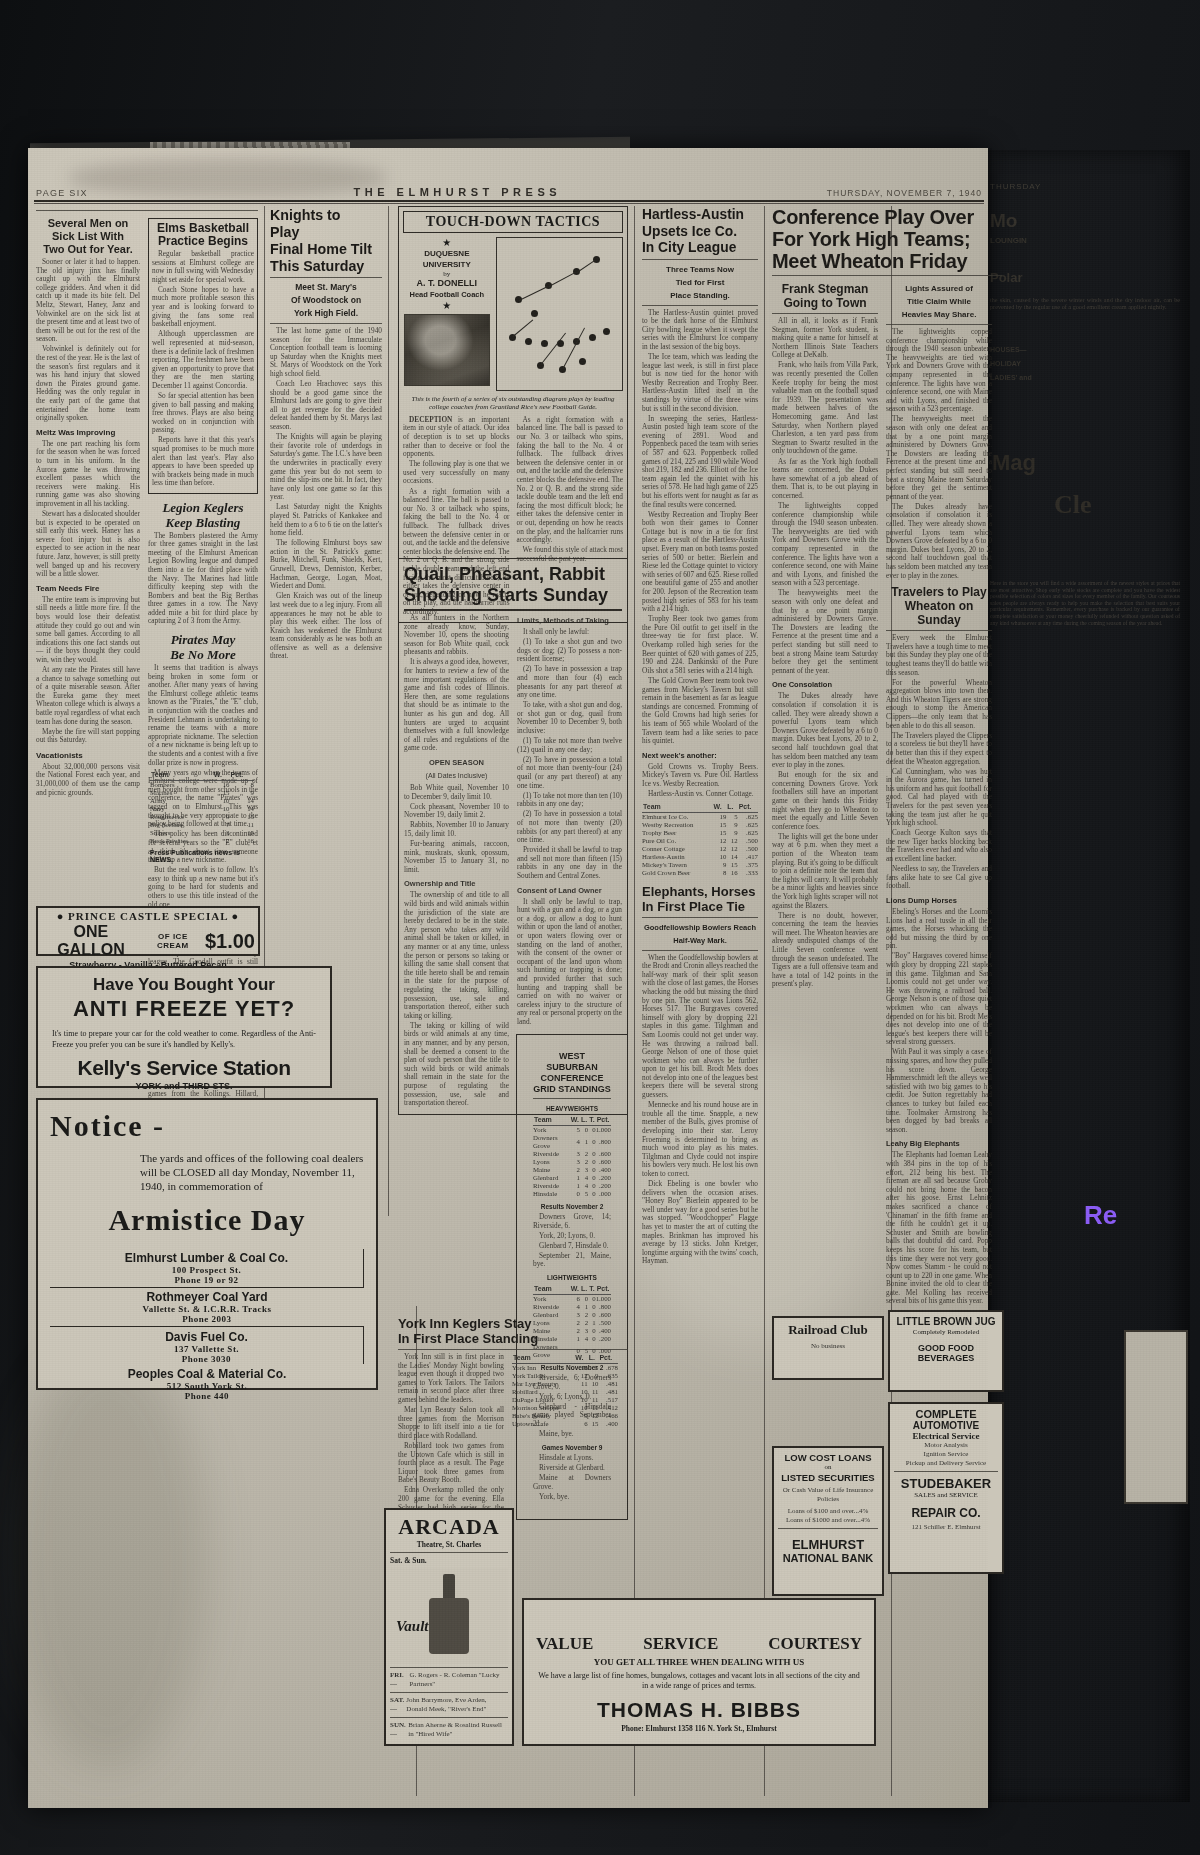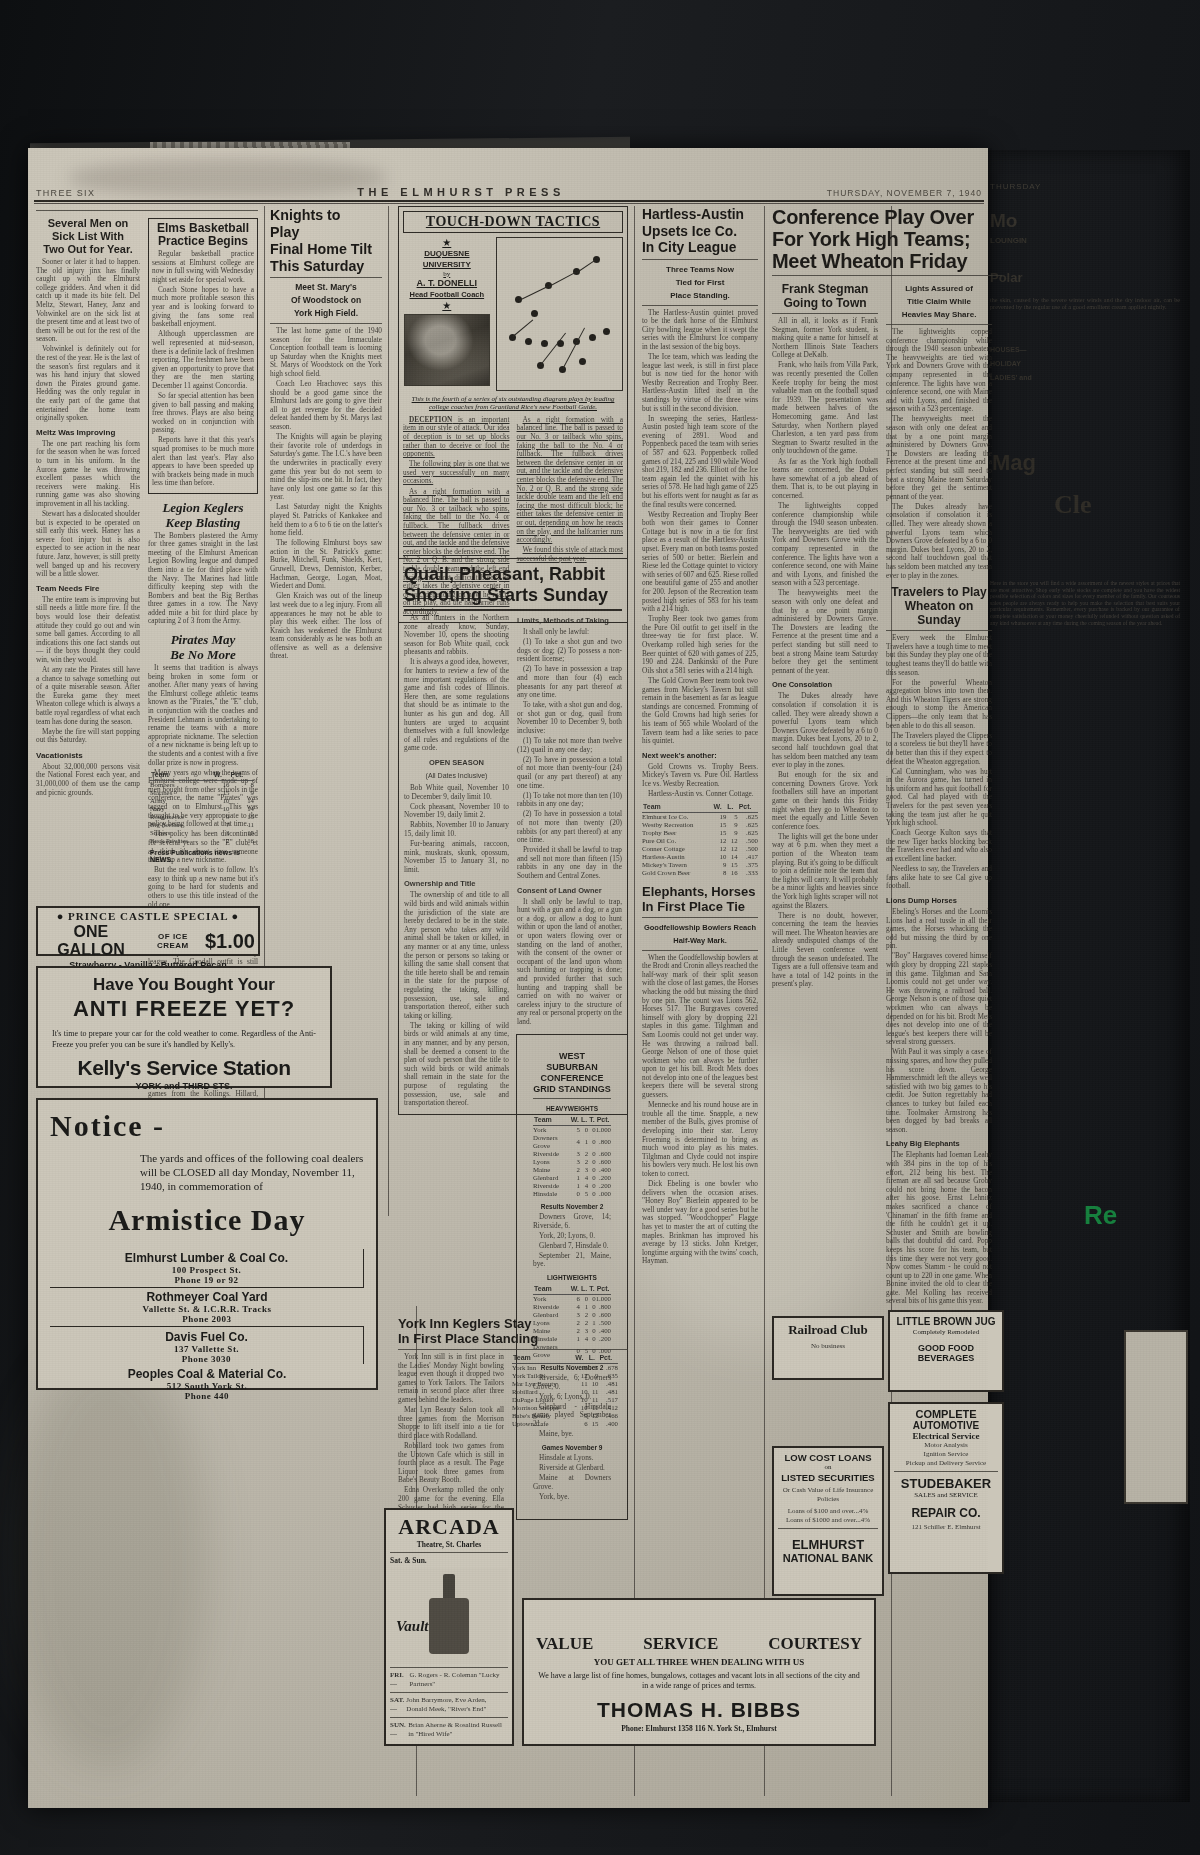--- a/index.html
+++ b/index.html
@@ -136,39 +136,39 @@
      font-weight:700;font-size:7px;color:#35322c;">HOUSES—</div>
   <div style="position:absolute;left:6px;top:210px;font-family:'Liberation Sans',sans-serif;
      font-weight:700;font-size:7px;color:#35322c;">HOLIDAY</div>
   <div style="position:absolute;left:6px;top:224px;font-family:'Liberation Sans',sans-serif;
      font-weight:700;font-size:7px;color:#35322c;">LADIES' and</div>
   <div style="position:absolute;left:8px;top:300px;font-family:'Liberation Sans',sans-serif;
      font-weight:700;font-size:22px;color:#2f2c26;">Mag</div>
   <div style="position:absolute;left:70px;top:340px;font-family:'Liberation Serif',serif;
      font-weight:700;font-size:26px;color:#2f2c26;">Cle</div>
   <div style="position:absolute;left:100px;top:1050px;font-family:'Liberation Sans',sans-serif;
-     font-weight:700;font-size:26px;color:#15803d;">Re</div>
+     font-weight:700;font-size:26px;color:#8b5cf6;">Re</div>
   <div style="position:absolute;left:6px;top:430px;width:190px;height:560px;font-size:5.6px;
     line-height:6.6px;text-align:justify;color:#4d4840;" class="blurrier">
     Here in the store you will find a wide assortment of the newest styles at prices that are most attractive. Shop early while stocks are complete and you have the widest possible selection of colors and sizes for every member of the family. Our courteous sales people are always ready to help you make the selection that best suits your particular requirements. Remember, every purchase is backed by our guarantee of complete satisfaction or your money cheerfully refunded without question asked of any kind whatsoever at any time during the coming season of the year ahead.
   </div>
   <div style="position:absolute;left:140px;top:1180px;width:60px;height:170px;border:2px solid #3a362f;
      background:#b7b2a5;"></div>
   <div class="grain"></div>
 </div>
 
 <div id="page-sheet">
   <div id="page-inner"></div>
   <div class="blotch" style="left:40px;top:10px;width:320px;height:40px;background:rgba(80,75,65,.22);filter:blur(8px);"></div>
   <div class="blotch" style="left:600px;top:900px;width:260px;height:300px;background:rgba(255,255,245,.18);filter:blur(26px);"></div>
   <div class="blotch" style="left:-20px;top:1200px;width:200px;height:420px;background:rgba(70,66,58,.16);filter:blur(22px);"></div>
 </div>
 
 <div class="folio-row">
-  <div>THREE SIX</div>
+  <div>PAGE SIX</div>
   <div class="folio-center">THE ELMHURST PRESS</div>
   <div class="folio-right">THURSDAY, NOVEMBER 7, 1940</div>
 </div>
 <div id="masthead-rule"></div>
 
 <div id="cols">
 
   <div class="vrule" style="left:228px;height:1010px;"></div>
   <div class="vrule" style="left:352px;height:1010px;"></div>
   <div class="vrule" style="left:598px;height:1590px;"></div>
@@ -378,21 +378,21 @@
       <p>The last home game of the 1940 season for the Immaculate Conception football team is looming up Saturday when the Knights meet St. Marys of Woodstock on the York high school field.</p>
       <p>Coach Leo Hrachovec says this should be a good game since the Elmhurst lads are going to give their all to get revenge for the decided defeat handed them by St. Marys last season.</p>
       <p>The Knights will again be playing their favorite role of underdogs in Saturday's game. The I.C.'s have been the underwrites in practically every game this year but do not seem to mind the slip-ins one bit. In fact, they have only lost one game so far this year.</p>
       <p>Last Saturday night the Knights played St. Patricks of Kankakee and held them to a 6 to 6 tie on the latter's home field.</p>
       <p>The following Elmhurst boys saw action in the St. Patrick's game: Burke, Mitchell, Funk, Shields, Kert, Gruwell, Drews, Denniston, Kerber, Hachman, George, Logan, Moat, Wiedert and Domi.</p>
       <p>Glen Kraich was out of the lineup last week due to a leg injury. From all appearances he may not be able to play this week either. The loss of Kraich has weakened the Elmhurst team considerably as he was both an offensive as well as a defensive threat.</p>
     </div>
   </div>
 
   <div class="col" style="left:362px;width:230px;">
-    <div class="boxed" style="padding:4px;text-decoration:underline;">
+    <div class="boxed" style="padding:4px;">
       <div class="boxtitle">TOUCH-DOWN TACTICS</div>
       <div style="display:flex;gap:5px;margin-top:4px;">
         <div style="width:88px;text-align:center;">
           <div style="font-size:10px;">★</div>
           <div class="kicker">DUQUESNE UNIVERSITY</div>
           <div style="font-size:7px;">by</div>
           <div class="kicker" style="font-size:9px;">A. T. DONELLI</div>
           <div class="kicker" style="font-size:7.5px;">Head Football Coach</div>
           <div style="font-size:10px;">★</div>
           <div class="photo" style="width:84px;height:70px;margin:3px auto 0;border:1px solid #3a372f;"></div>

